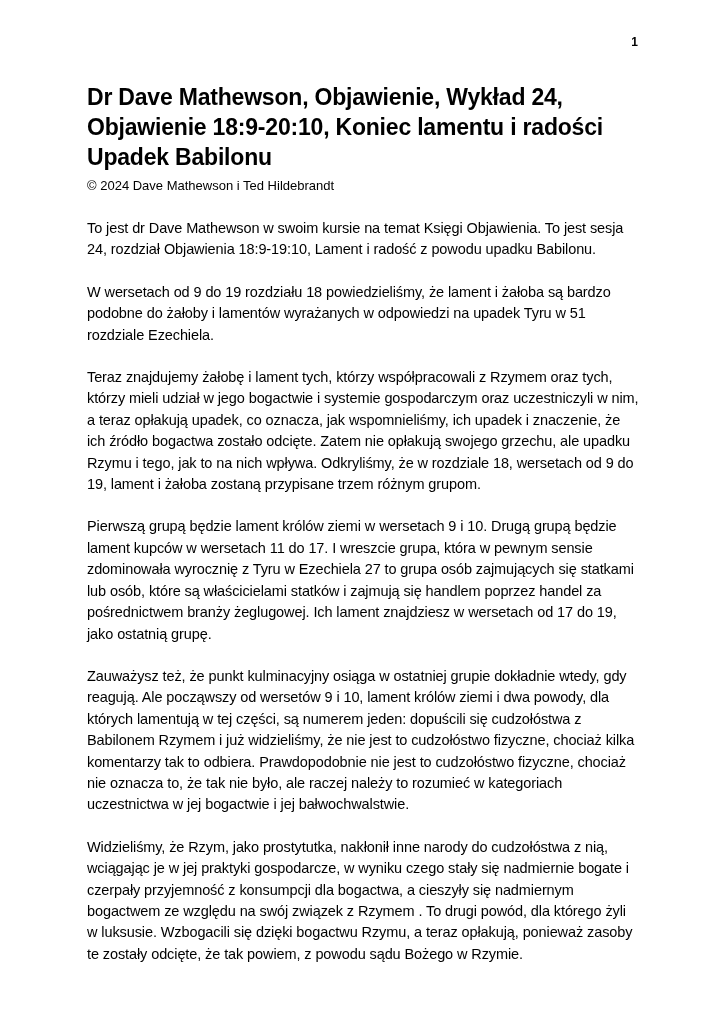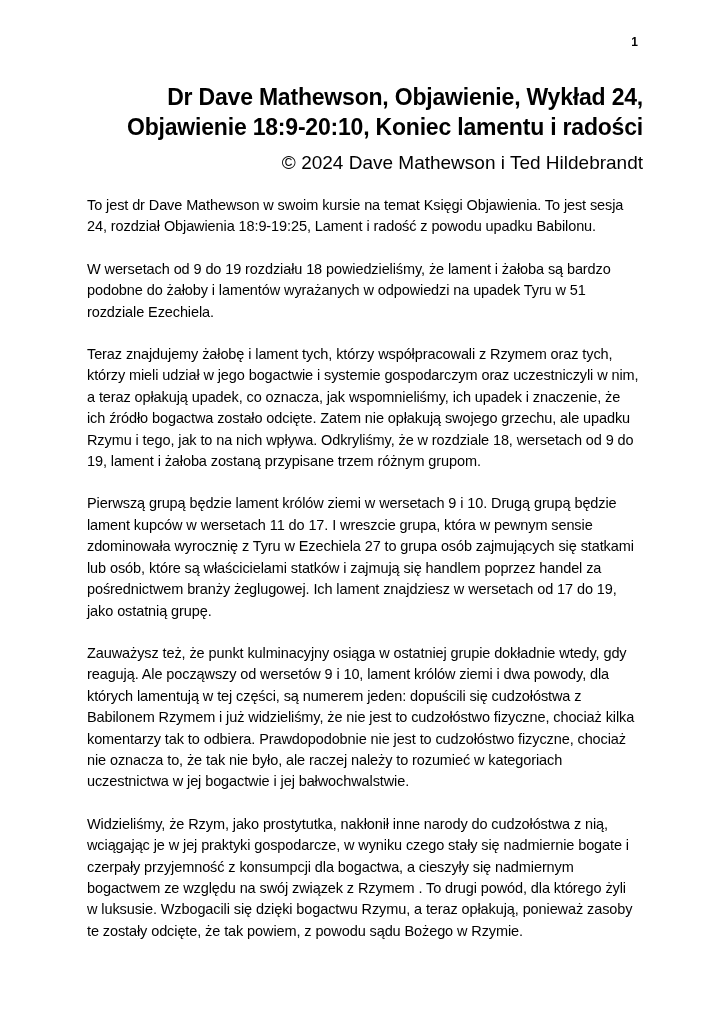--- a/index.html
+++ b/index.html
@@ -26,36 +26,36 @@
   .page-number {
     position: absolute;
     top: 36px;
     right: 86px;
     font-size: 12px;
     font-weight: 700;
     line-height: 1;
   }
   .doc-header {
     margin-top: 42px;
-    text-align: right;
+    text-align: left;
   }
   .doc-title {
     margin: 0;
     font-size: 23px;
     font-weight: 700;
     line-height: 30px;
     letter-spacing: -0.2px;
   }
   .title-line {
     display: block;
     white-space: nowrap;
   }
   .copyright {
-    margin-top: 11px;
-    font-size: 19px;
+    margin-top: 4px;
+    font-size: 13px;
     line-height: 20px;
   }
   .doc-body {
     margin-top: 22px;
     width: 553px;
     font-size: 14.5px;
     line-height: 21.4px;
     letter-spacing: -0.1px;
     text-align: left;
   }
@@ -67,26 +67,27 @@
 <body>
 
 <div class="page">
 
   <div class="page-number">1</div>
 
   <header class="doc-header">
     <h1 class="doc-title">
       <span class="title-line">Dr Dave Mathewson, Objawienie, Wykład 24,</span>
       <span class="title-line">Objawienie 18:9-20:10, Koniec lamentu i radości</span>
+      <span class="title-line">Upadek Babilonu</span>
     </h1>
     <div class="copyright">© 2024 Dave Mathewson i Ted Hildebrandt</div>
   </header>
 
   <main class="doc-body">
-    <p class="para">To jest dr Dave Mathewson w swoim kursie na temat Księgi Objawienia. To jest sesja 24, rozdział Objawienia 18:9-19:25, Lament i radość z powodu upadku Babilonu.</p>
+    <p class="para">To jest dr Dave Mathewson w swoim kursie na temat Księgi Objawienia. To jest sesja 24, rozdział Objawienia 18:9-19:10, Lament i radość z powodu upadku Babilonu.</p>
     <p class="para">W wersetach od 9 do 19 rozdziału 18 powiedzieliśmy, że lament i żałoba są bardzo podobne do żałoby i lamentów wyrażanych w odpowiedzi na upadek Tyru w 51 rozdziale Ezechiela.</p>
     <p class="para">Teraz znajdujemy żałobę i lament tych, którzy współpracowali z Rzymem oraz tych, którzy mieli udział w jego bogactwie i systemie gospodarczym oraz uczestniczyli w nim, a teraz opłakują upadek, co oznacza, jak wspomnieliśmy, ich upadek i znaczenie, że ich źródło bogactwa zostało odcięte. Zatem nie opłakują swojego grzechu, ale upadku Rzymu i tego, jak to na nich wpływa. Odkryliśmy, że w rozdziale 18, wersetach od 9 do 19, lament i żałoba zostaną przypisane trzem różnym grupom.</p>
     <p class="para">Pierwszą grupą będzie lament królów ziemi w wersetach 9 i 10. Drugą grupą będzie lament kupców w wersetach 11 do 17. I wreszcie grupa, która w pewnym sensie zdominowała wyrocznię z Tyru w Ezechiela 27 to grupa osób zajmujących się statkami lub osób, które są właścicielami statków i zajmują się handlem poprzez handel za pośrednictwem branży żeglugowej. Ich lament znajdziesz w wersetach od 17 do 19, jako ostatnią grupę.</p>
     <p class="para">Zauważysz też, że punkt kulminacyjny osiąga w ostatniej grupie dokładnie wtedy, gdy reagują. Ale począwszy od wersetów 9 i 10, lament królów ziemi i dwa powody, dla których lamentują w tej części, są numerem jeden: dopuścili się cudzołóstwa z Babilonem Rzymem i już widzieliśmy, że nie jest to cudzołóstwo fizyczne, chociaż kilka komentarzy tak to odbiera. Prawdopodobnie nie jest to cudzołóstwo fizyczne, chociaż nie oznacza to, że tak nie było, ale raczej należy to rozumieć w kategoriach uczestnictwa w jej bogactwie i jej bałwochwalstwie.</p>
     <p class="para">Widzieliśmy, że Rzym, jako prostytutka, nakłonił inne narody do cudzołóstwa z nią, wciągając je w jej praktyki gospodarcze, w wyniku czego stały się nadmiernie bogate i czerpały przyjemność z konsumpcji dla bogactwa, a cieszyły się nadmiernym bogactwem ze względu na swój związek z Rzymem . To drugi powód, dla którego żyli w luksusie. Wzbogacili się dzięki bogactwu Rzymu, a teraz opłakują, ponieważ zasoby te zostały odcięte, że tak powiem, z powodu sądu Bożego w Rzymie.</p>
   </main>
 
 </div>
 
 </body></html>

